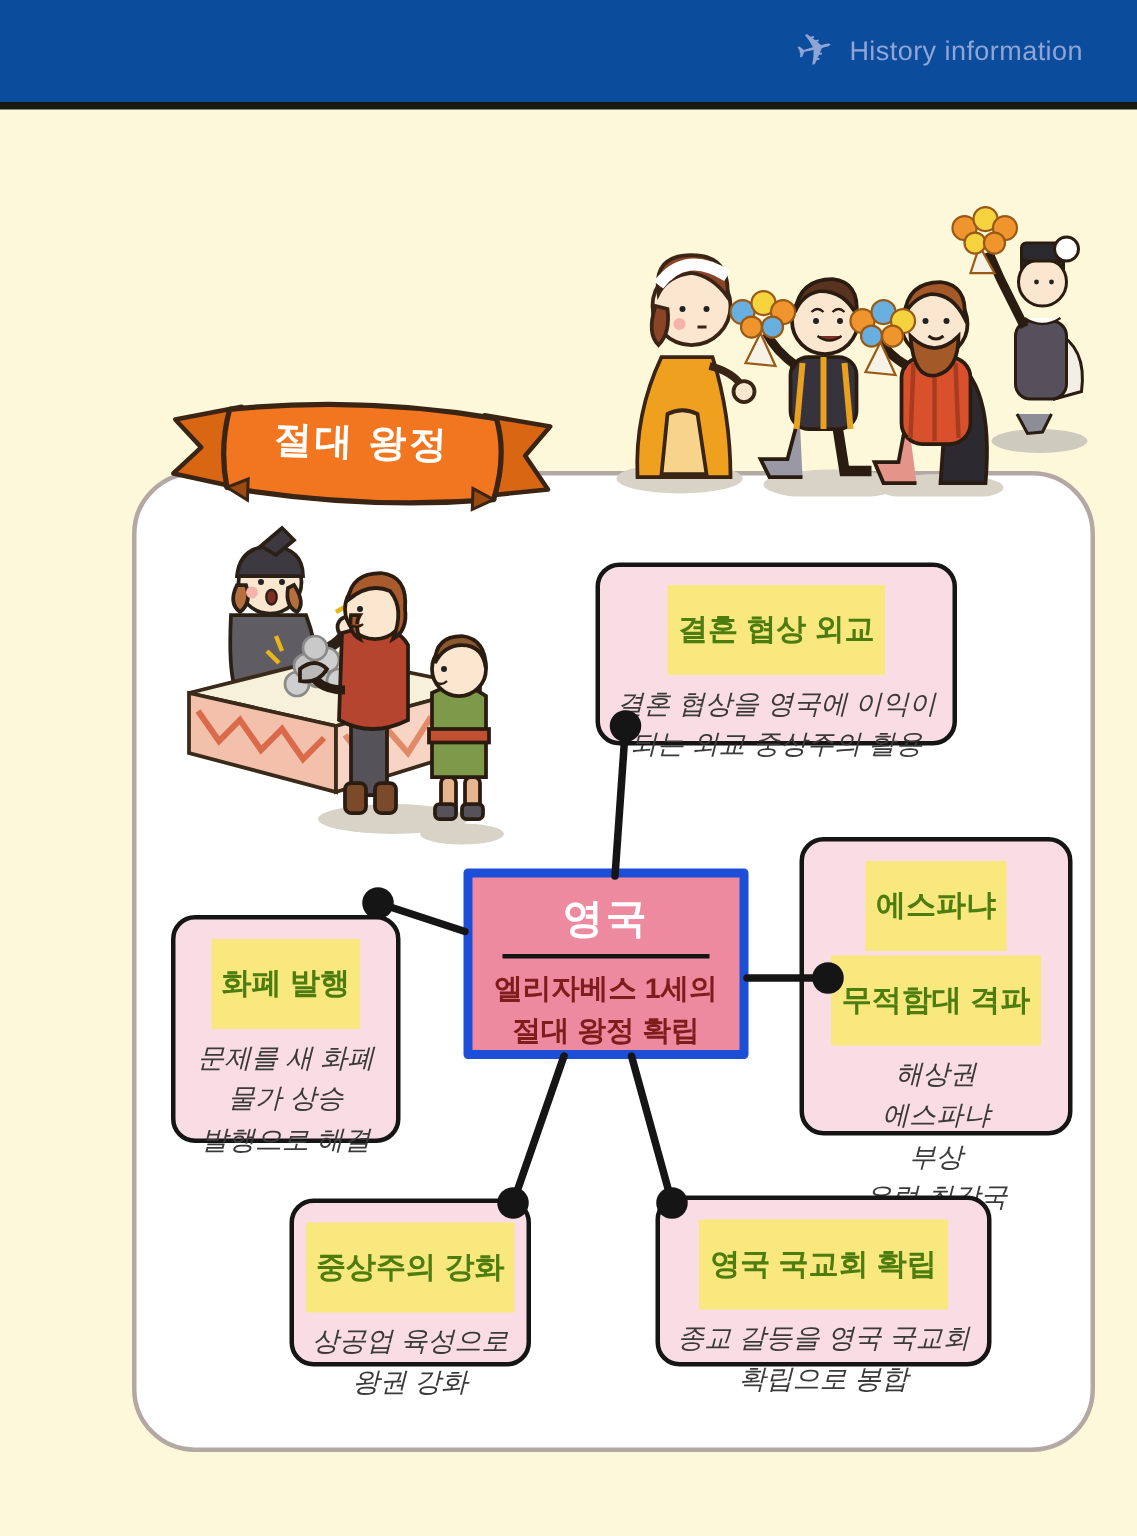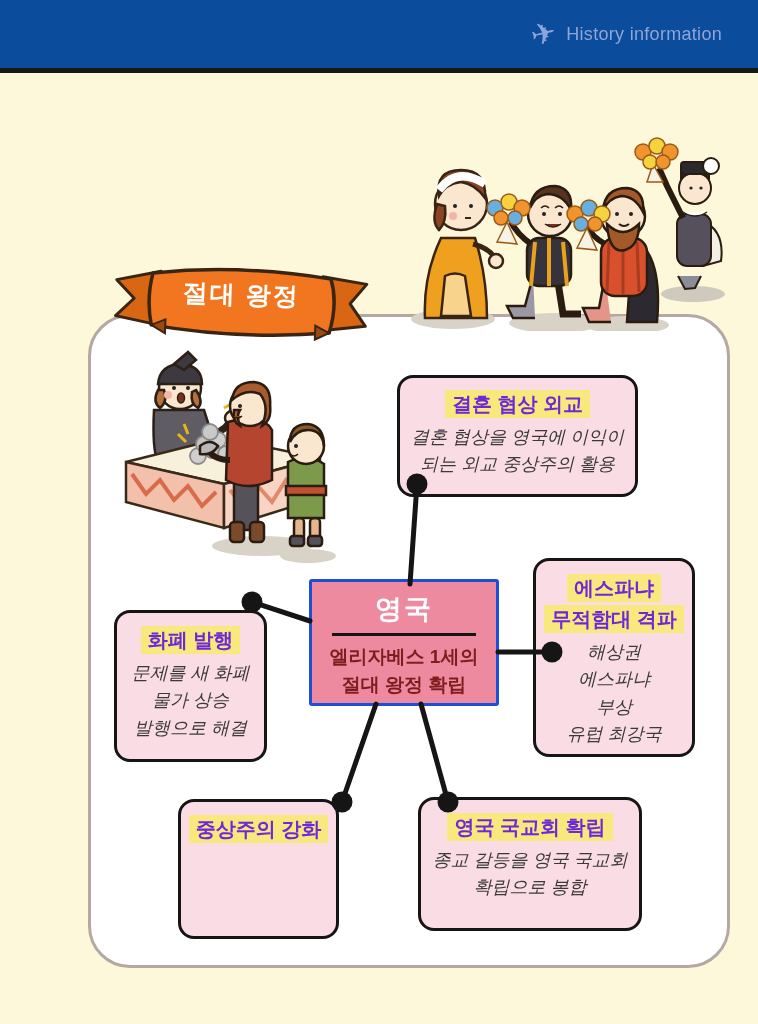--- a/index.html
+++ b/index.html
@@ -19,34 +19,34 @@
 
   
   .banner{position:absolute;left:108px;top:268px;width:266px;height:74px;transform:rotate(2deg);}
   .banner svg{display:block;}
   .banner-label{position:absolute;left:0;top:10px;width:100%;text-align:center;
                 color:#ffffff;font-size:25px;font-weight:700;letter-spacing:2px;}
 
   
   .node{position:absolute;background:#fadce4;border:3.5px solid #151515;border-radius:16px;
         box-sizing:border-box;text-align:center;}
-  .node-title{display:inline-block;background:#f9e87e;color:#6d28d9;font-weight:700;
-              font-size:20px;padding:1px 7px;line-height:1.3;white-space:nowrap;}
+  .node-title{display:inline-block;background:#f9e87e;color:#4d7c0f;font-weight:700;
+              font-size:20px;padding:17px 7px;line-height:1.3;white-space:nowrap;}
   .node-body{margin-top:6px;}
   .body-line{font-size:18px;color:#3a3a3a;line-height:1.52;white-space:nowrap;font-style:italic;}
 
   .node-marriage{left:397px;top:375px;width:241px;height:122px;padding-top:12px;}
   .node-currency{left:114px;top:610px;width:153px;height:152px;padding-top:13px;}
-  .node-armada{left:533px;top:558px;width:162px;height:199px;padding-top:13px;}
+  .node-armada{left:533px;top:558px;width:182px;height:199px;padding-top:13px;}
   .node-armada .node-title{display:block;margin:0 auto 3px;width:max-content;}
-  .node-mercantilism{left:178px;top:799px;width:161px;height:140px;padding-top:13px;}
-  .node-church{left:418px;top:797px;width:224px;height:134px;padding-top:13px;}
+  .node-mercantilism{left:193px;top:799px;width:161px;height:112px;padding-top:13px;}
+  .node-church{left:437px;top:797px;width:224px;height:114px;padding-top:13px;}
 
   .node-center{position:absolute;left:309px;top:579px;width:190px;height:127px;background:#ee8aa0;
-               border:3px solid #1d4ed8;border-radius:3px;box-sizing:border-box;text-align:center;padding-top:9px;}
+               border:6px solid #1d4ed8;border-radius:3px;box-sizing:border-box;text-align:center;padding-top:9px;}
   .center-title{color:#ffffff;font-size:27px;font-weight:700;letter-spacing:2px;}
   .center-divider{width:78%;height:2.5px;background:#151515;margin:6px auto 7px;}
   .center-line{font-size:19px;font-weight:700;color:#7f1d1d;line-height:1.5;white-space:nowrap;}
 
   .connectors{position:absolute;left:0;top:0;width:758px;height:1024px;pointer-events:none;}
   .illus{position:absolute;}
 </style>
 </head>
 <body>
 
@@ -248,20 +248,24 @@
     <div class="node-body">
       <div class="body-line">해상권</div>
       <div class="body-line">에스파냐</div>
       <div class="body-line">부상</div>
       <div class="body-line">유럽 최강국</div>
     </div>
   </div>
 
   <div class="node node-mercantilism">
     <span class="node-title">중상주의 강화</span>
+    <div class="node-body">
+      <div class="body-line">상공업 육성으로</div>
+      <div class="body-line">왕권 강화</div>
+    </div>
   </div>
 
   <div class="node node-church">
     <span class="node-title">영국 국교회 확립</span>
     <div class="node-body">
       <div class="body-line">종교 갈등을 영국 국교회</div>
       <div class="body-line">확립으로 봉합</div>
     </div>
   </div>
 

